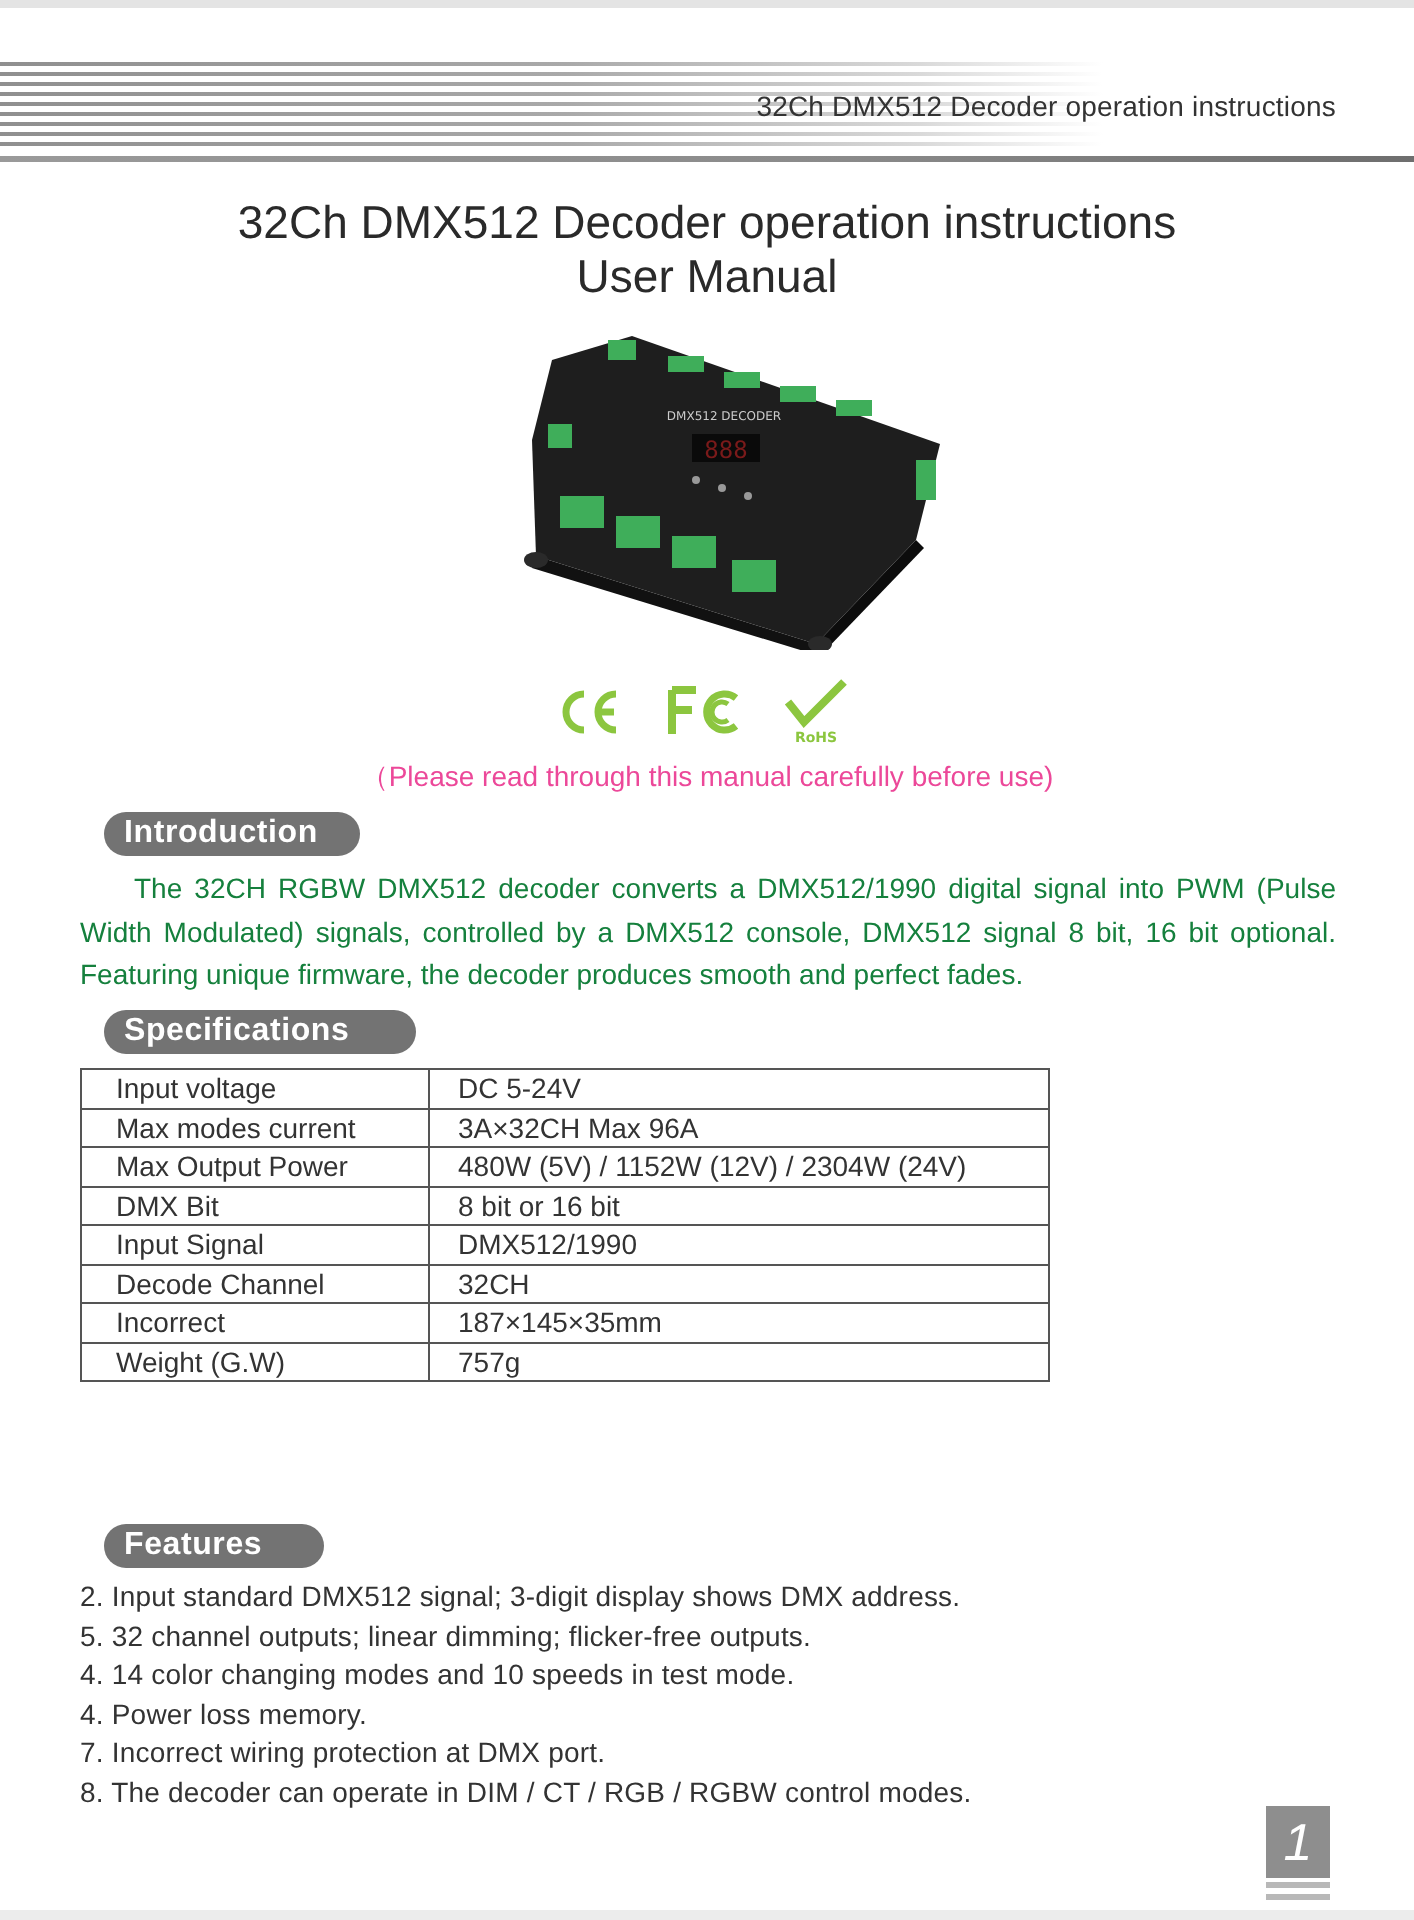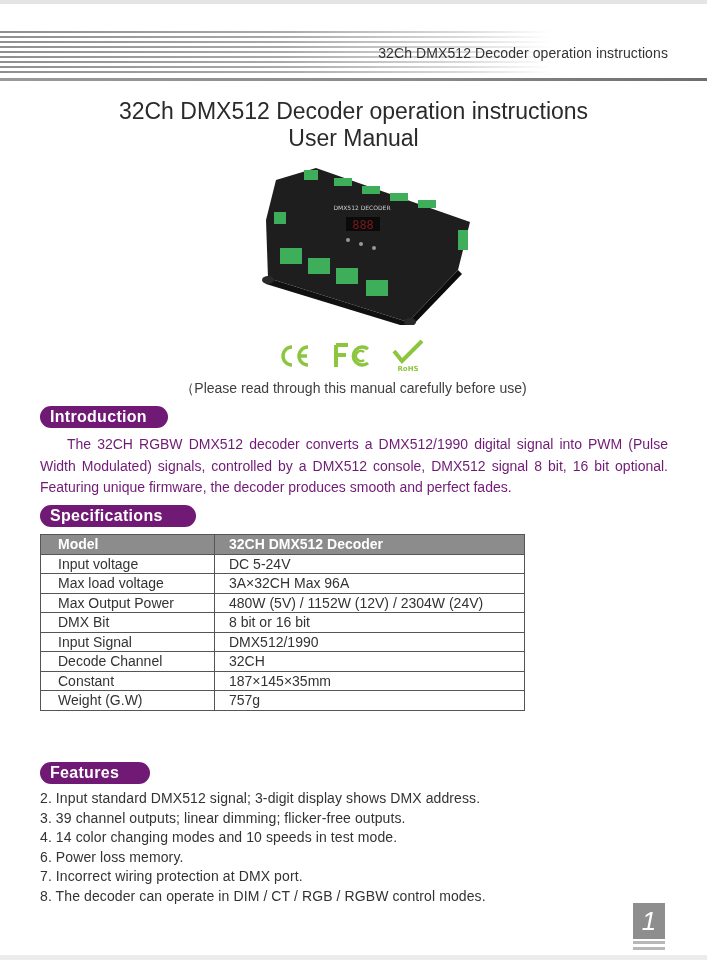--- a/index.html
+++ b/index.html
@@ -12,27 +12,27 @@
   .header-lines .ln { position:absolute; left:0; height:2px;
     background:linear-gradient(to right,#8f8f8f 0%,#a9a9a9 40%,#d9d9d9 65%,rgba(255,255,255,0) 78%); width:707px; }
   .header-lines .base { position:absolute; left:0; top:47px; width:707px; height:3px;
     background:linear-gradient(to right,#9a9a9a,#8a8a8a 60%,#6e6e6e); }
   .header-text { position:absolute; right:39px; top:45px; font-size:14px; color:#333; background:transparent; letter-spacing:0.1px; }
   .title { position:absolute; left:0; width:707px; text-align:center; color:#2a2a2a; font-size:23px; }
   .title.l1 { top:98px; }
   .title.l2 { top:125px; }
   .product { position:absolute; left:258px; top:160px; width:215px; height:165px; }
   .certs { position:absolute; left:276px; top:337px; width:160px; height:36px; }
-  .note { position:absolute; left:0; width:707px; top:380px; text-align:center; font-size:14px; color:#404040; }
-  .pill { position:absolute; left:40px; height:22px; border-radius:11px; background:#701a75; color:#fff;
+  .note { position:absolute; left:0; width:707px; top:380px; text-align:center; font-size:14px; color:#ec4899; }
+  .pill { position:absolute; left:52px; height:22px; border-radius:11px; background:#737373; color:#fff;
     font-weight:bold; font-size:16px; line-height:22px; padding:0 10px; box-sizing:border-box; letter-spacing:0.3px; }
   .pill.intro { top:406px; width:128px; }
   .pill.spec { top:505px; width:156px; }
   .pill.feat { top:762px; width:110px; }
-  .intro-text { position:absolute; left:40px; top:434px; width:628px; font-size:14px; line-height:21.5px; color:#701a75; text-align:justify; }
+  .intro-text { position:absolute; left:40px; top:434px; width:628px; font-size:14px; line-height:21.5px; color:#15803d; text-align:justify; }
   .intro-text p { margin:0; text-indent:27px; }
   table.spec { position:absolute; left:40px; top:534px; width:485px; border-collapse:collapse; font-size:14px; color:#333; }
   table.spec td { border:1px solid #555; height:18.5px; padding:0 0 0 17px; line-height:18px; }
   table.spec td.c1 { width:156px; }
   table.spec td.c2 { padding-left:14px; }
   table.spec tr.head td { background:#8c8c8c; color:#fff; font-weight:bold; }
   .features { position:absolute; left:40px; top:789px; font-size:14px; color:#333; margin:0; padding:0; list-style:none; }
   .features li { height:19.5px; line-height:19.5px; letter-spacing:0.1px; }
   .page-num { position:absolute; left:633px; top:903px; width:32px; height:36px; background:#8e8e8e; color:#fff;
     font-size:26px; font-style:italic; text-align:center; line-height:36px; }
@@ -116,65 +116,61 @@
 <div class="note">（Please read through this manual carefully before use)</div>
 
 <div class="pill intro">Introduction</div>
 <div class="intro-text">
   <p>The 32CH RGBW DMX512 decoder converts a DMX512/1990 digital signal into PWM (Pulse Width Modulated) signals, controlled by a DMX512 console, DMX512 signal 8 bit, 16 bit optional. Featuring unique firmware, the decoder produces smooth and perfect fades.</p>
 </div>
 
 <div class="pill spec">Specifications</div>
 <table class="spec">
   <tbody>
-      <tr class="head">
-    <td class="c1">Model</td>
-    <td class="c2">32CH DMX512 Decoder</td>
-  </tr>
   <tr>
         <td class="c1">Input voltage</td>
         <td class="c2">DC 5-24V</td>
       </tr>
   <tr>
-        <td class="c1">Max load voltage</td>
+        <td class="c1">Max modes current</td>
         <td class="c2">3A×32CH Max 96A</td>
       </tr>
   <tr>
         <td class="c1">Max Output Power</td>
         <td class="c2">480W (5V) / 1152W (12V) / 2304W (24V)</td>
       </tr>
   <tr>
         <td class="c1">DMX Bit</td>
         <td class="c2">8 bit or 16 bit</td>
       </tr>
   <tr>
         <td class="c1">Input Signal</td>
         <td class="c2">DMX512/1990</td>
       </tr>
   <tr>
         <td class="c1">Decode Channel</td>
         <td class="c2">32CH</td>
       </tr>
   <tr>
-        <td class="c1">Constant</td>
+        <td class="c1">Incorrect</td>
         <td class="c2">187×145×35mm</td>
       </tr>
   <tr>
         <td class="c1">Weight (G.W)</td>
         <td class="c2">757g</td>
       </tr>
 </tbody>
   </table>
 
 <div class="pill feat">Features</div>
 <ul class="features">
   <li>2. Input standard DMX512 signal; 3-digit display shows DMX address.</li>
-  <li>3. 39 channel outputs; linear dimming; flicker-free outputs.</li>
+  <li>5. 32 channel outputs; linear dimming; flicker-free outputs.</li>
   <li>4. 14 color changing modes and 10 speeds  in test mode.</li>
-  <li>6. Power loss memory.</li>
+  <li>4. Power loss memory.</li>
   <li>7. Incorrect wiring protection at DMX port.</li>
   <li>8. The decoder can operate in DIM / CT / RGB / RGBW control modes.</li>
 </ul>
 
 <div class="page-num">1</div>
 <div class="page-num-lines">
     <div></div>
     <div></div>
   </div>
 <div class="bottom-strip"></div>

